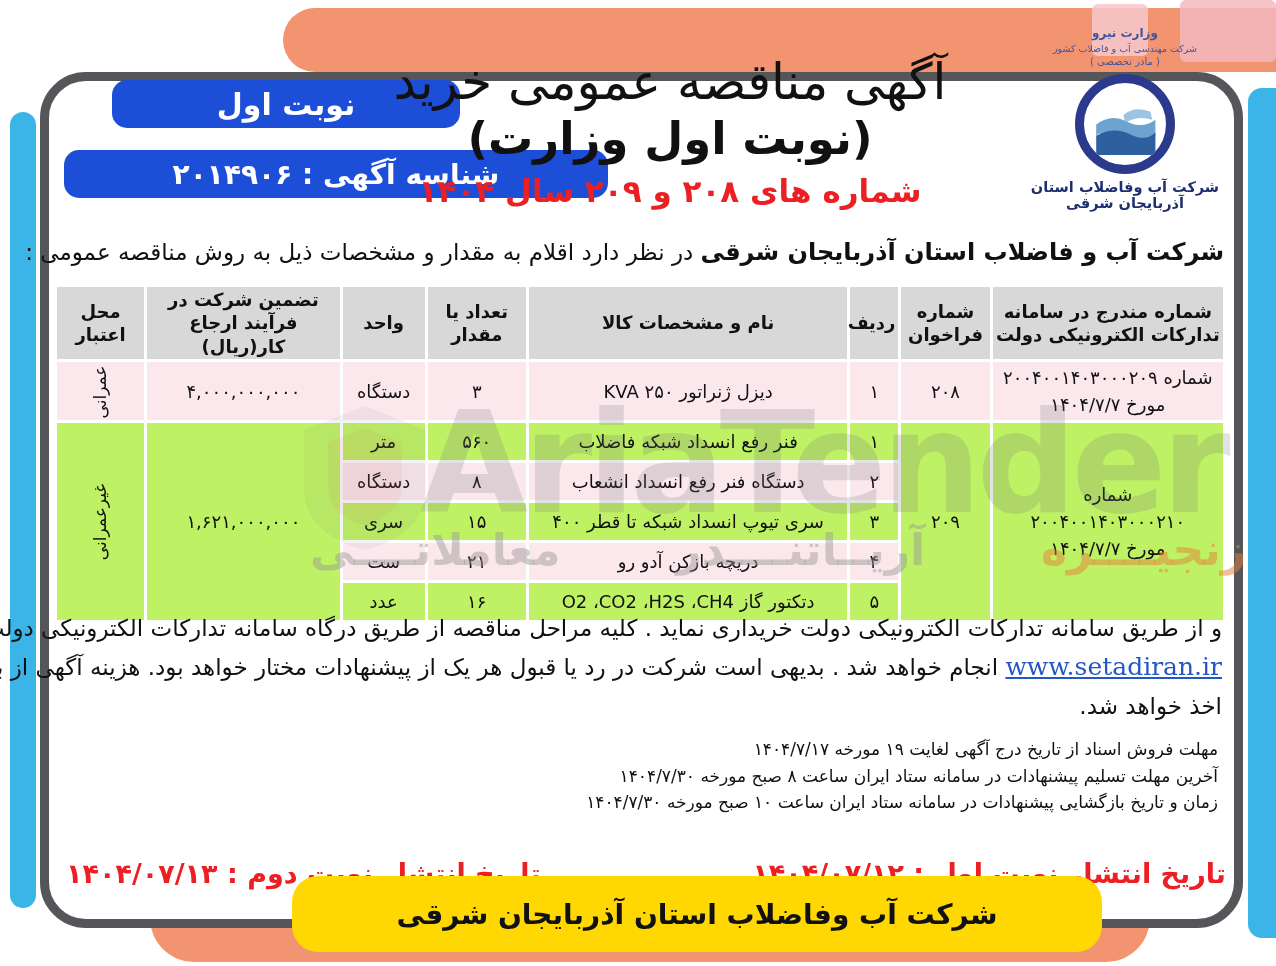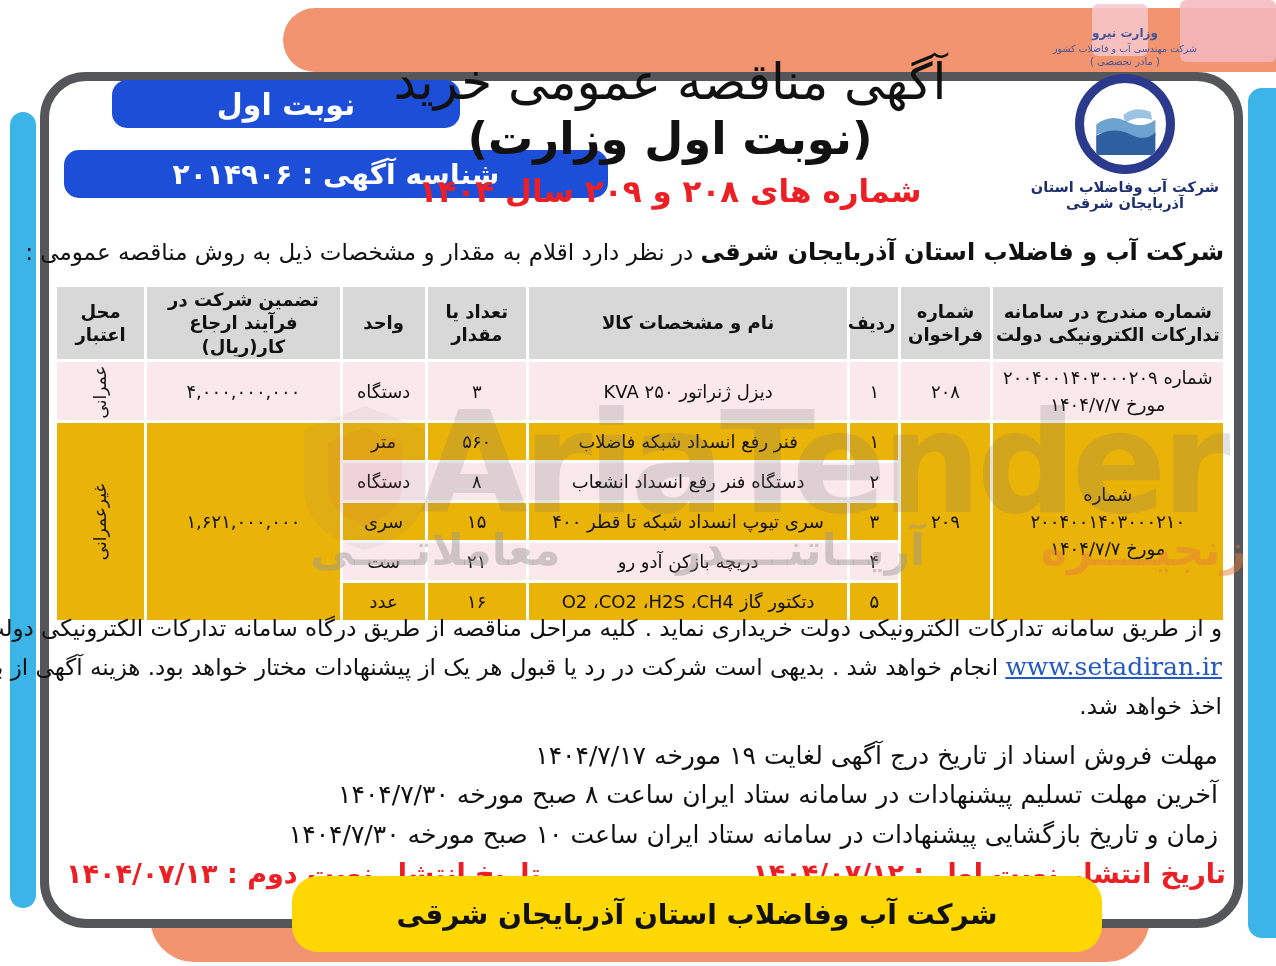--- a/index.html
+++ b/index.html
@@ -28,30 +28,30 @@
   .emblem{width:82px;height:82px;margin:7px auto 5px;border-radius:50%;border:9px solid #2B3A8C;background:#fff;overflow:hidden;display:block;}
   .l4{font-size:14.5px;font-weight:bold;color:#1E2F6E;}
   
   .intro{position:absolute;right:52px;left:52px;top:238px;text-align:right;font-size:23px;z-index:2;white-space:nowrap;}
   .intro .b{font-weight:800;font-size:24px;}
   
   .tbl{position:absolute;left:54px;top:284px;width:1172px;border-collapse:separate;border-spacing:3px;z-index:2;table-layout:fixed;}
   .tbl th,.tbl td{text-align:center;vertical-align:middle;font-size:18px;padding:1px 3px;overflow:visible;}
   .tbl th{background:#D8D8D8;font-weight:800;height:56px;line-height:1.3;}
   .pink{background:#FBE8ED;}
-  .gray{background:#eab308;}
+  .gray{background:#bef264;}
   .g1row{height:58px;}
   .g2row{height:37px;}
   .setad{font-size:17px;line-height:1.5;}
   .vtext{transform:rotate(-90deg);white-space:nowrap;display:inline-block;font-size:17px;}
   
   .bodytext{position:absolute;right:54px;left:54px;top:610px;z-index:2;font-size:23px;line-height:1.62;text-align:right;}
   .bodytext div{white-space:nowrap;}
   .url{color:#2257C5;text-decoration:underline;direction:ltr;unicode-bidi:embed;font-family:"DejaVu Serif","Liberation Serif",serif;font-size:25px;cursor:pointer;}
-  .deadlines{position:absolute;right:58px;top:736px;text-align:right;z-index:2;font-size:25px;line-height:1.57;white-space:nowrap;}
+  .deadlines{position:absolute;right:58px;top:736px;text-align:right;z-index:2;font-size:17px;line-height:1.57;white-space:nowrap;}
   .publish{position:absolute;right:50px;left:66px;top:858px;display:flex;justify-content:space-between;z-index:2;color:#EC2024;font-weight:800;font-size:27px;}
   .footer-badge{position:absolute;left:292px;top:876px;width:810px;height:76px;background:#FFD703;border-radius:26px;display:flex;align-items:center;justify-content:center;z-index:4;font-size:28px;font-weight:800;color:#111;}
   
   .wm{position:absolute;inset:0;z-index:3;pointer-events:none;}
   .wm-shield{position:absolute;left:300px;top:402px;opacity:.55;}
   .wm-brand{position:absolute;left:420px;top:382px;font-size:140px;font-weight:800;color:rgba(110,110,115,.20);direction:ltr;letter-spacing:-5px;}
   .wm-tag{position:absolute;left:310px;right:30px;top:524px;display:flex;justify-content:space-between;font-size:44px;font-weight:bold;letter-spacing:2px;}
   .wm-tag .o{color:rgba(230,128,58,.50);}
   .wm-tag .g{color:rgba(150,148,148,.45);}
 </style>

